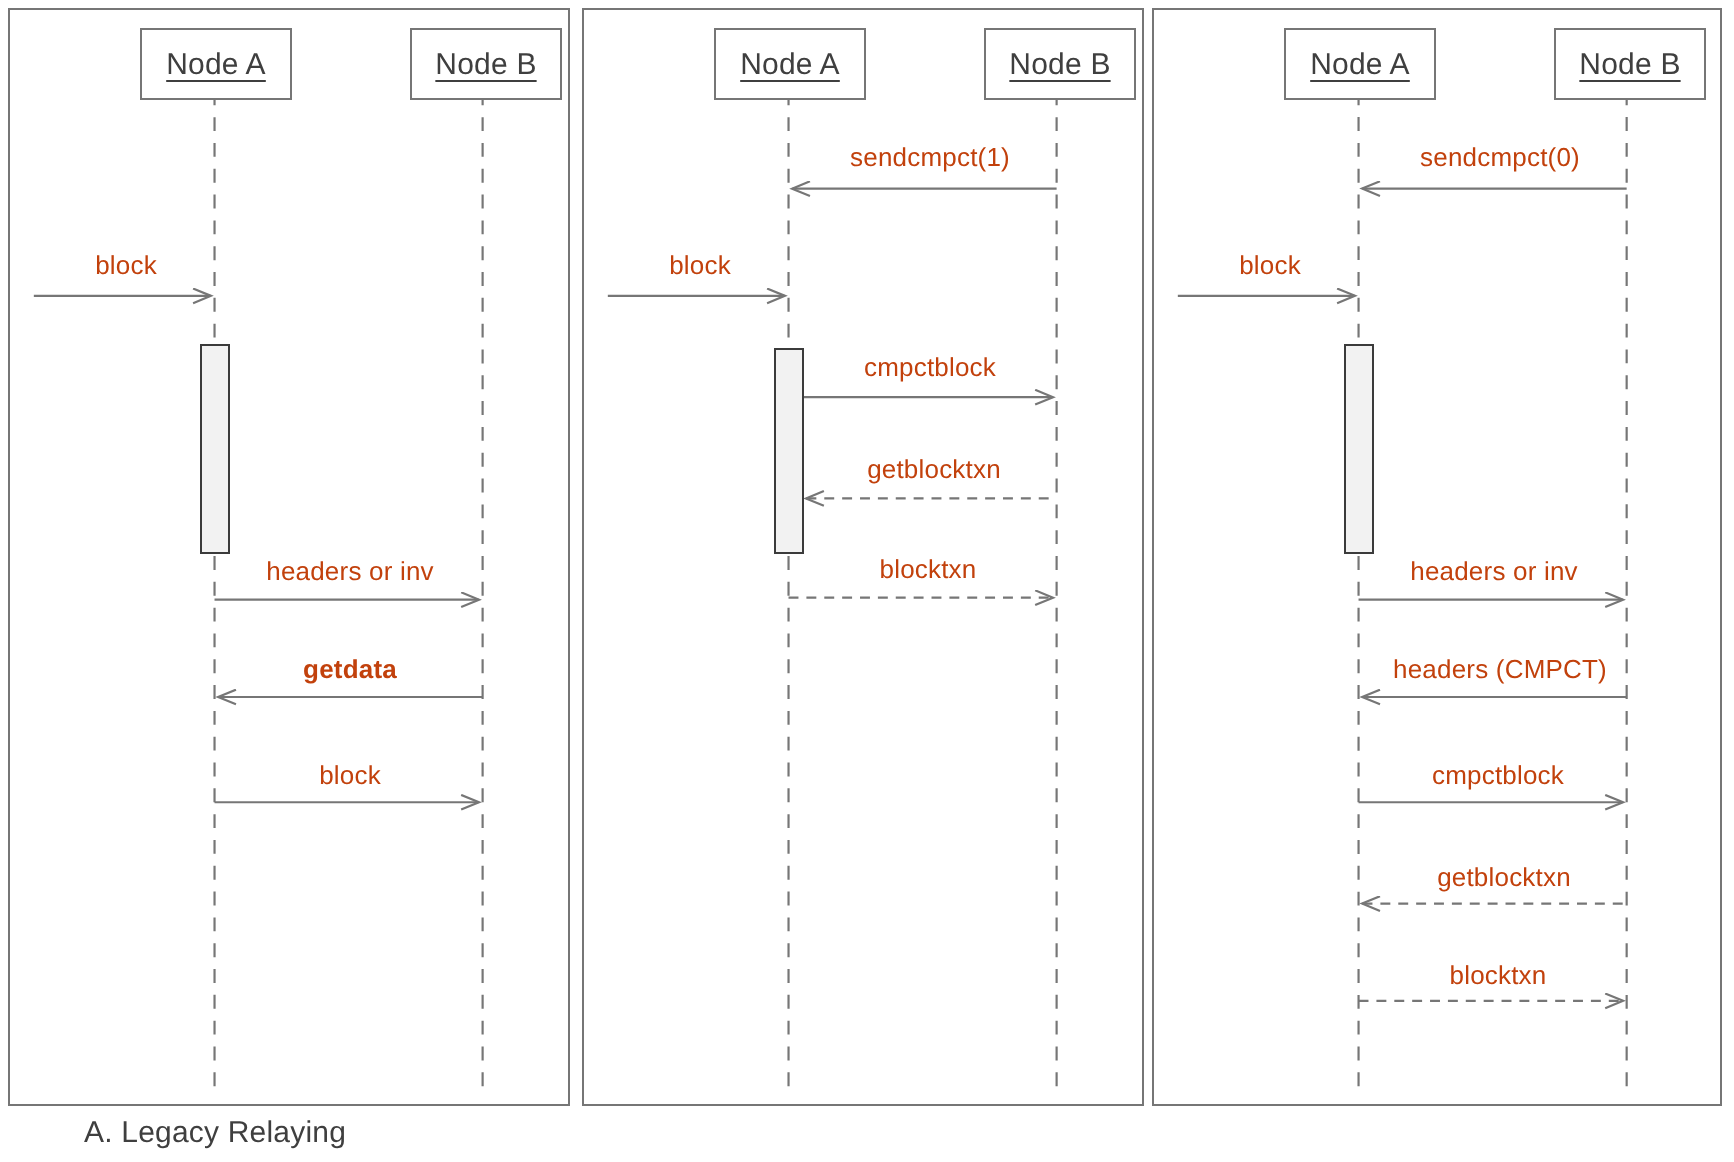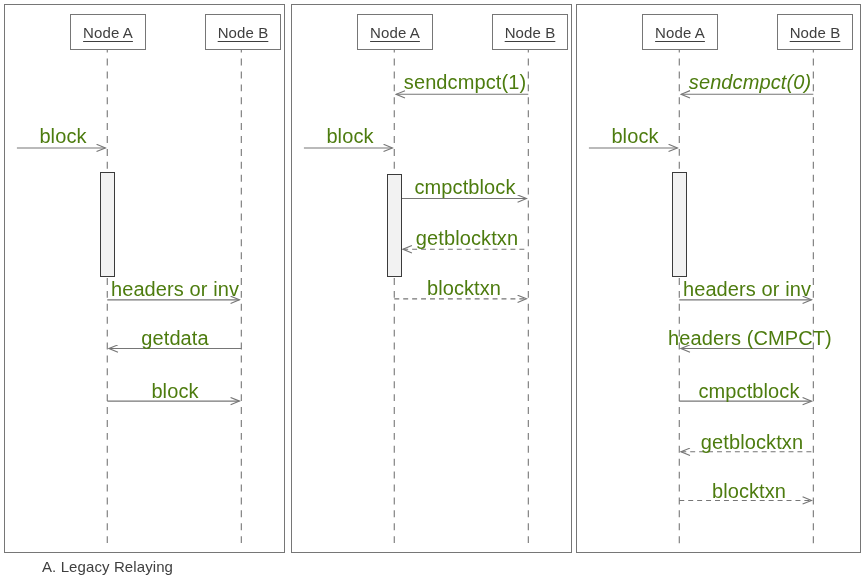--- a/index.html
+++ b/index.html
@@ -55,22 +55,22 @@
     letter-spacing: 0.1px;
   }
   .activation {
     position: absolute;
     background: #f2f2f2;
     border: 1.3px solid #3b3b3b;
     box-sizing: border-box;
   }
   .msg-label {
     position: absolute;
-    font-size: 20px;
-    color: #4d7c0f;
+    font-size: 13px;
+    color: #c2410c;
     white-space: nowrap;
     transform: translateX(-50%);
     letter-spacing: 0.1px;
   }
   .caption {
     position: absolute;
     font-size: 15px;
     color: #3f3f3f;
     white-space: nowrap;
     letter-spacing: 0.1px;
@@ -105,21 +105,21 @@
       <span class="node-label">Node A</span>
     </div>
     <div class="node-box" style="left:200px; top:9px;">
       <span class="node-label">Node B</span>
     </div>
 
     <div class="activation" style="left:95px; top:167px; width:15px; height:105px;"></div>
 
     <div class="msg-label" style="left:58px; top:120px;">block</div>
     <div class="msg-label" style="left:170px; top:273px;">headers or inv</div>
-    <div class="msg-label" style="left:170px; top:322px;">getdata</div>
+    <div class="msg-label" style="left:170px; top:322px;font-weight:bold;">getdata</div>
     <div class="msg-label" style="left:170px; top:375px;">block</div>
   </div>
 
   <div class="panel" style="left:291px; width:281px;">
     <svg class="panel-svg" viewBox="0 0 281 549">
       <defs>
         <marker id="ahR-b" markerWidth="11" markerHeight="11" refX="9.4" refY="4" orient="auto" markerUnits="userSpaceOnUse">
           <path d="M0.6,0.3 L9.6,4 L0.6,7.7" fill="none" stroke="#767676" stroke-width="1.1"></path>
         </marker>
         <marker id="ahL-b" markerWidth="11" markerHeight="11" refX="1.6" refY="4" orient="auto" markerUnits="userSpaceOnUse">
@@ -176,21 +176,21 @@
 
     <div class="node-box" style="left:65px; top:9px;">
       <span class="node-label">Node A</span>
     </div>
     <div class="node-box" style="left:200px; top:9px;">
       <span class="node-label">Node B</span>
     </div>
 
     <div class="activation" style="left:95px; top:167px; width:15px; height:105px;"></div>
 
-    <div class="msg-label" style="left:173px; top:66px;font-style:italic;">sendcmpct(0)</div>
+    <div class="msg-label" style="left:173px; top:66px;">sendcmpct(0)</div>
     <div class="msg-label" style="left:58px; top:120px;">block</div>
     <div class="msg-label" style="left:170px; top:273px;">headers or inv</div>
     <div class="msg-label" style="left:173px; top:322px;">headers (CMPCT)</div>
     <div class="msg-label" style="left:172px; top:375px;">cmpctblock</div>
     <div class="msg-label" style="left:175px; top:426px;">getblocktxn</div>
     <div class="msg-label" style="left:172px; top:475px;">blocktxn</div>
   </div>
 
   <div class="caption" style="left:6px; top:558px;margin-left:36px;">A. Legacy Relaying</div>
 

